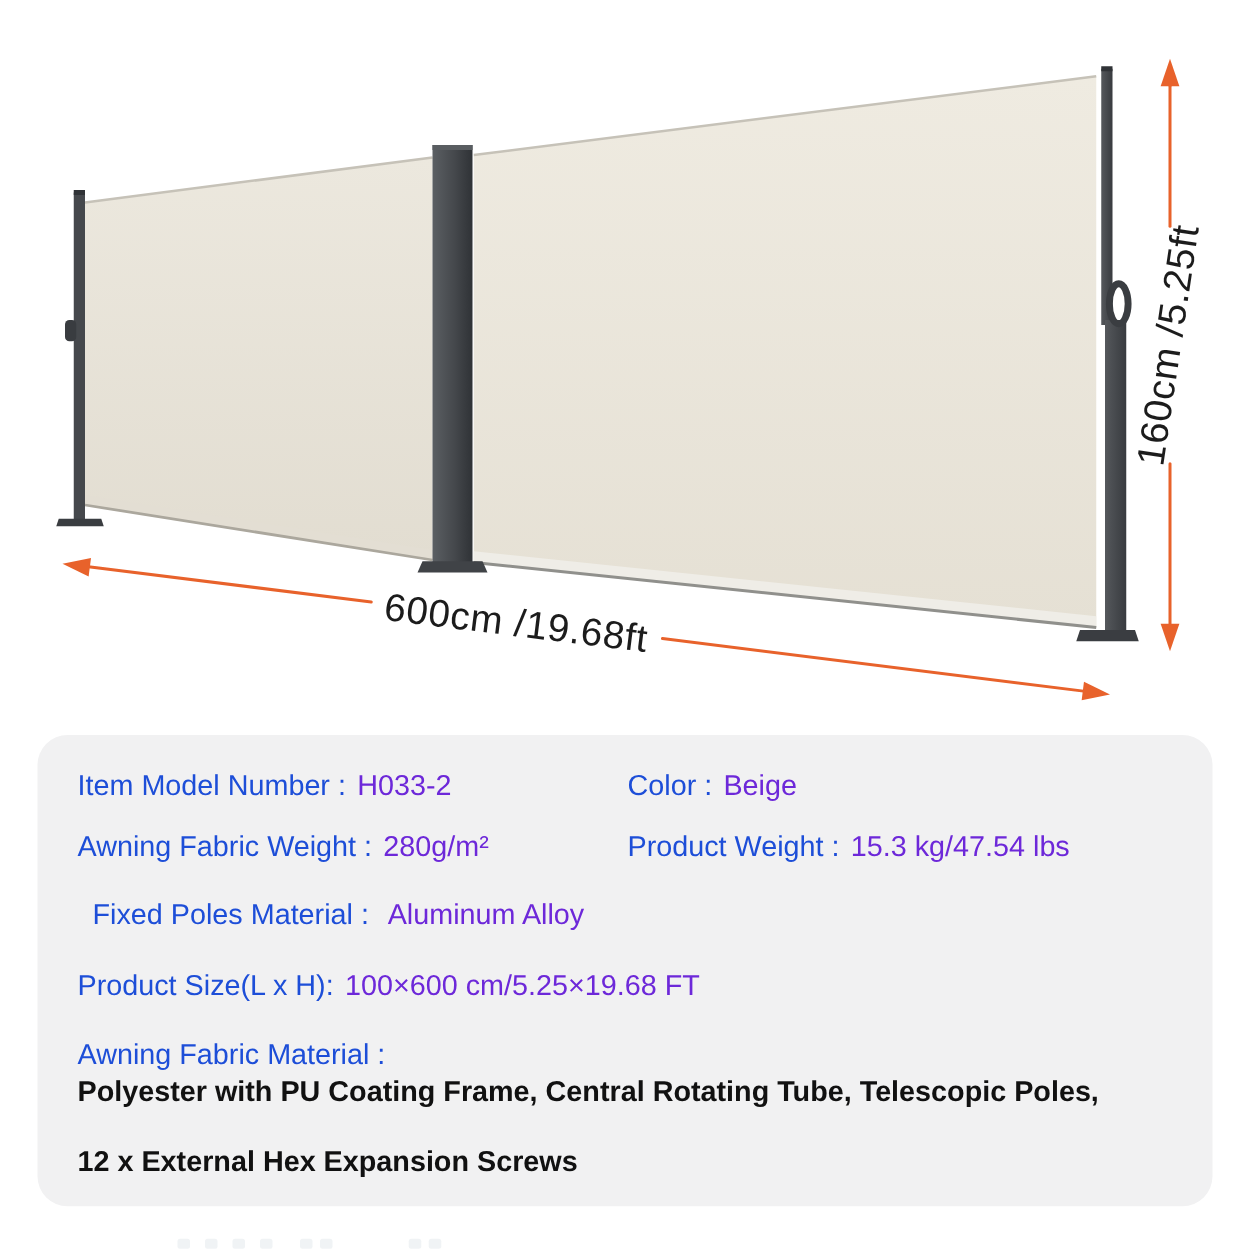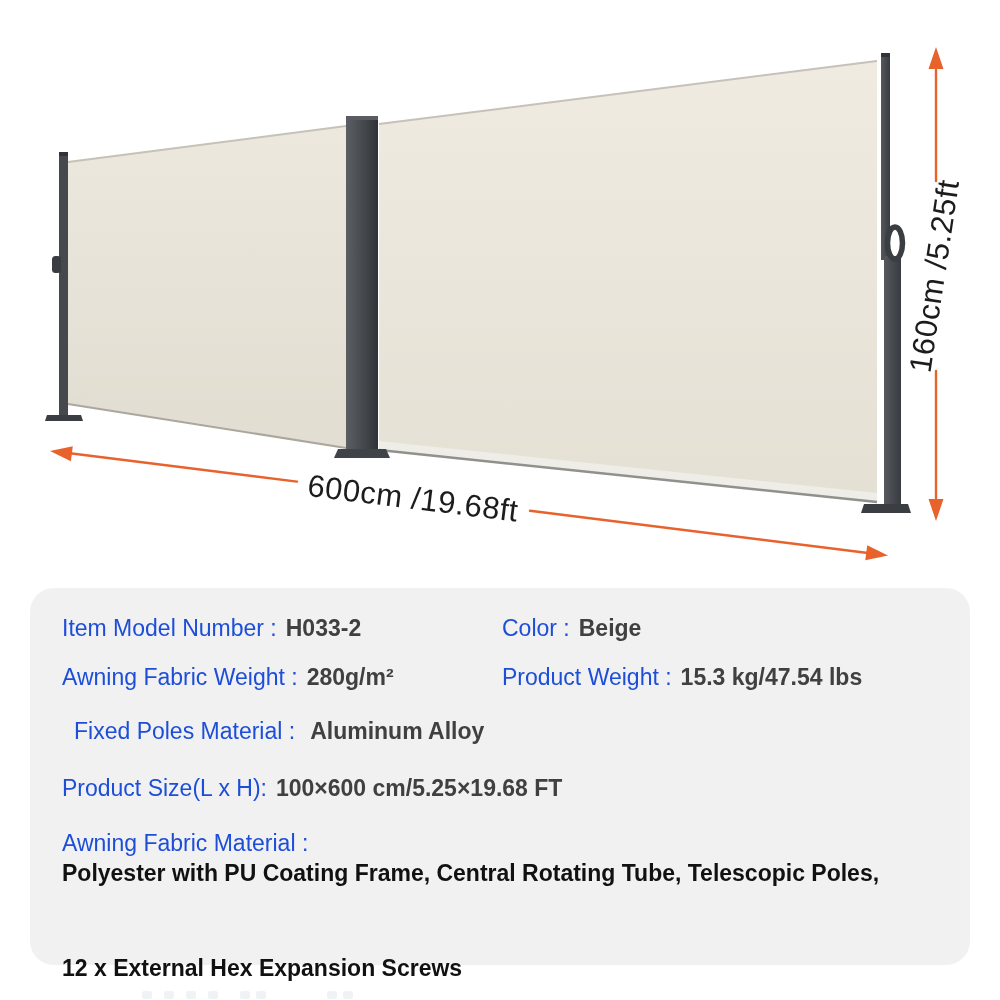--- a/index.html
+++ b/index.html
@@ -53,22 +53,22 @@
     position: absolute;
     white-space: nowrap;
     font-size: 23px;
     line-height: 28px;
   }
   .spec-label {
     color: #1d4ed8;
     font-weight: 400;
   }
   .spec-value {
-    color: #404040;
-    font-weight: 700;
+    color: #6d28d9;
+    font-weight: 400;
     margin-left: 9px;
   }
   .spec-value.gap-lg { margin-left: 15px; }
   .spec-bold-line {
     color: #111111;
     font-weight: 700;
   }
   .remnants {
     position: absolute;
     top: 991px;
@@ -187,21 +187,21 @@
     <div class="spec-row" style="left:32px; top:186px;">
       <span class="spec-label">Product Size(L x H):</span><span class="spec-value">100×600 cm/5.25×19.68 FT</span>
     </div>
 
     <div class="spec-row spec-bold-line" style="left:32px; top:271px;">
       <span>Polyester with PU Coating Frame, Central Rotating Tube, Telescopic Poles,</span>
     </div>
     <div class="spec-row" style="left:32px; top:241px;">
       <span class="spec-label">Awning Fabric Material :</span>
     </div>
-    <div class="spec-row spec-bold-line" style="left:32px; top:327px;margin-top:39px;">
+    <div class="spec-row spec-bold-line" style="left:32px; top:327px;">
       <span>12 x External Hex Expansion Screws</span>
     </div>
   </div>
 
   <div class="remnants">
     <span style="left:142px"></span>
     <span style="left:164px"></span>
     <span style="left:186px"></span>
     <span style="left:208px"></span>
     <span style="left:240px"></span>

